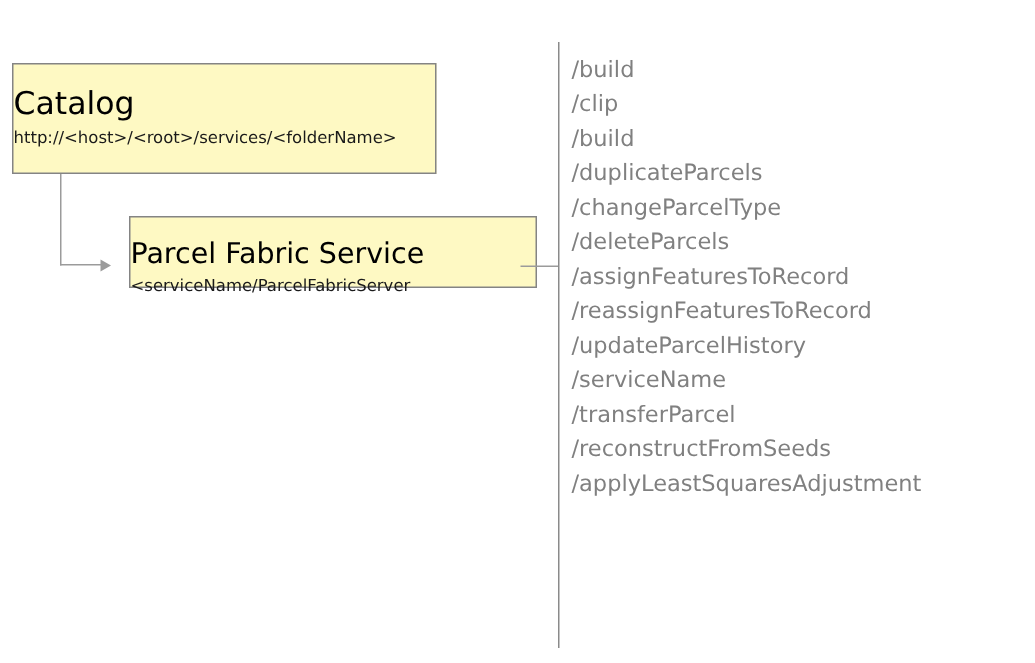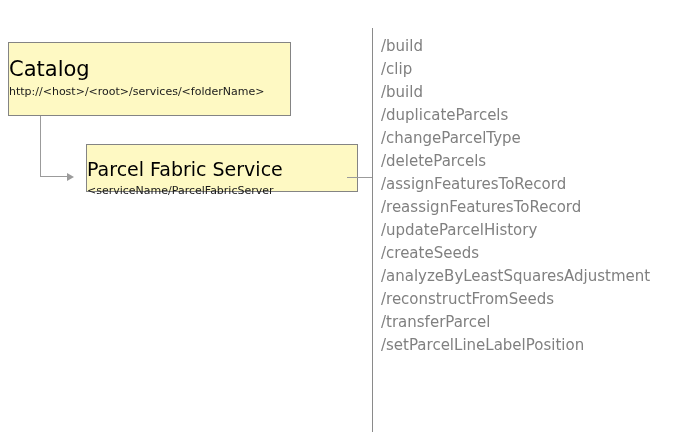--- a/index.html
+++ b/index.html
@@ -77,20 +77,19 @@
   <div class="endpoint-list">
       <div class="endpoint">/build</div>
       <div class="endpoint">/clip</div>
       <div class="endpoint">/build</div>
       <div class="endpoint">/duplicateParcels</div>
       <div class="endpoint">/changeParcelType</div>
       <div class="endpoint">/deleteParcels</div>
       <div class="endpoint">/assignFeaturesToRecord</div>
       <div class="endpoint">/reassignFeaturesToRecord</div>
       <div class="endpoint">/updateParcelHistory</div>
-      <div class="endpoint">/createSeeds</div>
-      <div class="endpoint">/analyzeByLeastSquaresAdjustment</div>
+      <div class="endpoint">/serviceName</div>
+      <div class="endpoint">/transferParcel</div>
       <div class="endpoint">/reconstructFromSeeds</div>
-      <div class="endpoint">/transferParcel</div>
-      <div class="endpoint">/setParcelLineLabelPosition</div>
+      <div class="endpoint">/applyLeastSquaresAdjustment</div>
     </div>
 
 </div>
 
 </body></html>

